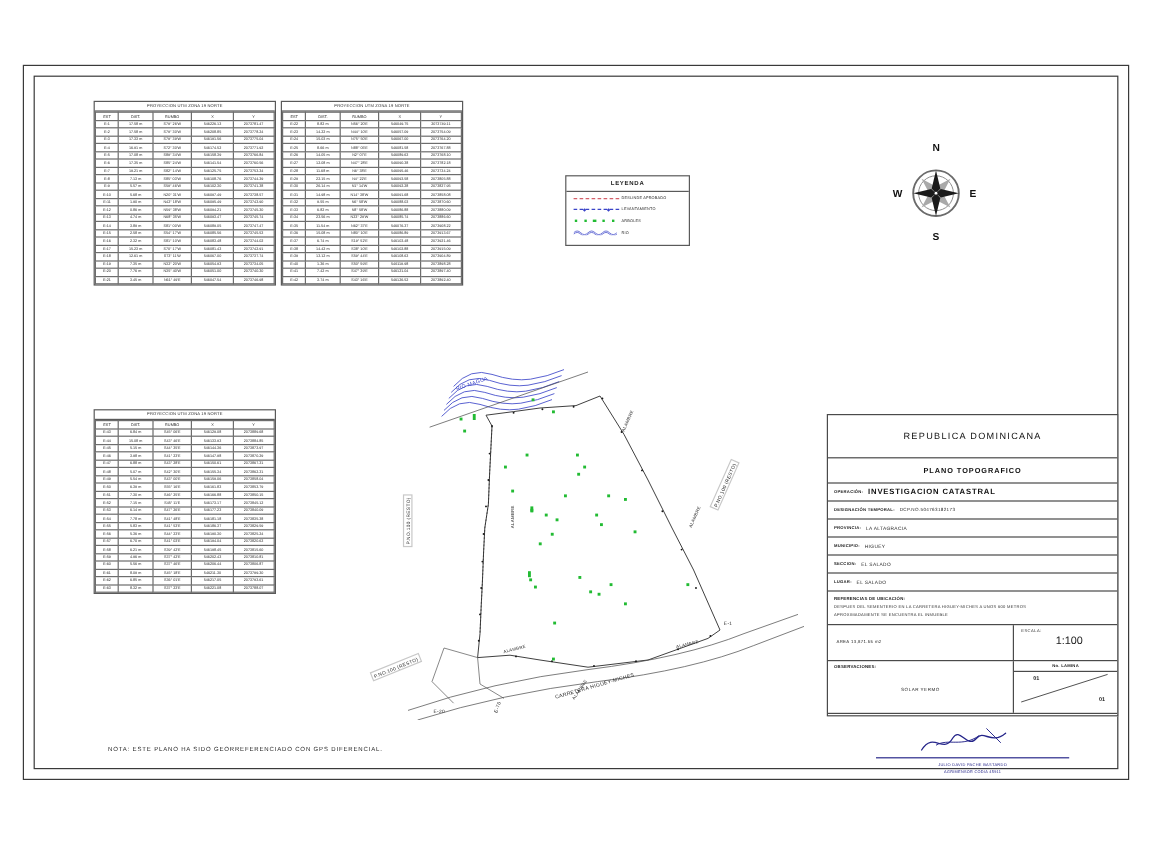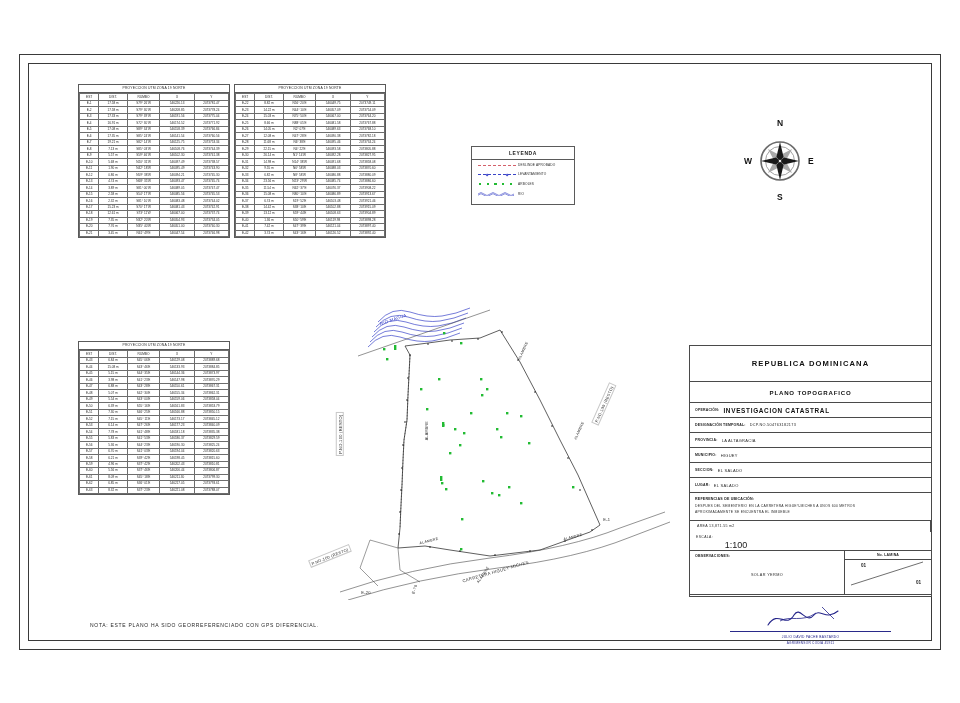--- a/index.html
+++ b/index.html
@@ -136,21 +136,21 @@
 
   
   #title-block {
     position: absolute; left: 689px; top: 345px;
     width: 243px; height: 252px;
     border: 1px solid #4a4a4a; background: #fff;
   }
   .tb-row { border-bottom: 1px solid #4a4a4a; position: relative; }
   .tb-country {
     height: 36px; display: flex; align-items: center; justify-content: center;
-    font-size: 7.6px; font-weight: bold; letter-spacing: 1.1px; color: #111;
+    font-size: 7.6px; font-weight: normal; letter-spacing: 1.1px; color: #111;
   }
   .tb-plano {
     height: 21px; display: flex; align-items: center; justify-content: center;
     font-size: 6.1px; font-weight: bold; letter-spacing: .8px; color: #111;
   }
   .tb-kv { height: 15px; display: flex; align-items: center; padding-left: 5px; }
   .tb-k {
     font-size: 3.5px; font-weight: bold; letter-spacing: .2px; color: #1c1c1c;
     margin-right: 4px; white-space: nowrap;
   }
@@ -158,21 +158,21 @@
   .tb-v.big { font-size: 6.4px; font-weight: bold; letter-spacing: .7px; color: #111; }
   .tb-v.mono { font-size: 3.8px; }
 
   .tb-ref { padding: 3.5px 5px 4px; }
   .tb-ref-title {
     font-size: 3.6px; font-weight: bold; letter-spacing: .2px; color: #1c1c1c;
     margin-bottom: 3.5px;
   }
   .tb-ref-body { font-size: 3.4px; color: #2e2e2e; letter-spacing: .25px; line-height: 1.75; }
 
-  .tb-area-row { display: flex; height: 30px; flex-direction: column; }
+  .tb-area-row { display: flex; height: 30px; }
   .tb-area-cell {
     flex: 1; display: flex; align-items: center; padding-left: 7px;
     border-right: 1px solid #4a4a4a;
     font-size: 3.6px; color: #2a2a2a; letter-spacing: .3px;
   }
   .tb-scale-cell { width: 86px; padding: 3px 0 0 6px; }
   .tb-scale-k { font-size: 3.4px; color: #2a2a2a; letter-spacing: .4px; }
   .tb-scale-v { font-size: 9px; color: #1a1a1a; text-align: center; margin-top: 1px; }
 
   .tb-obs-row { display: flex; height: 44px; }

